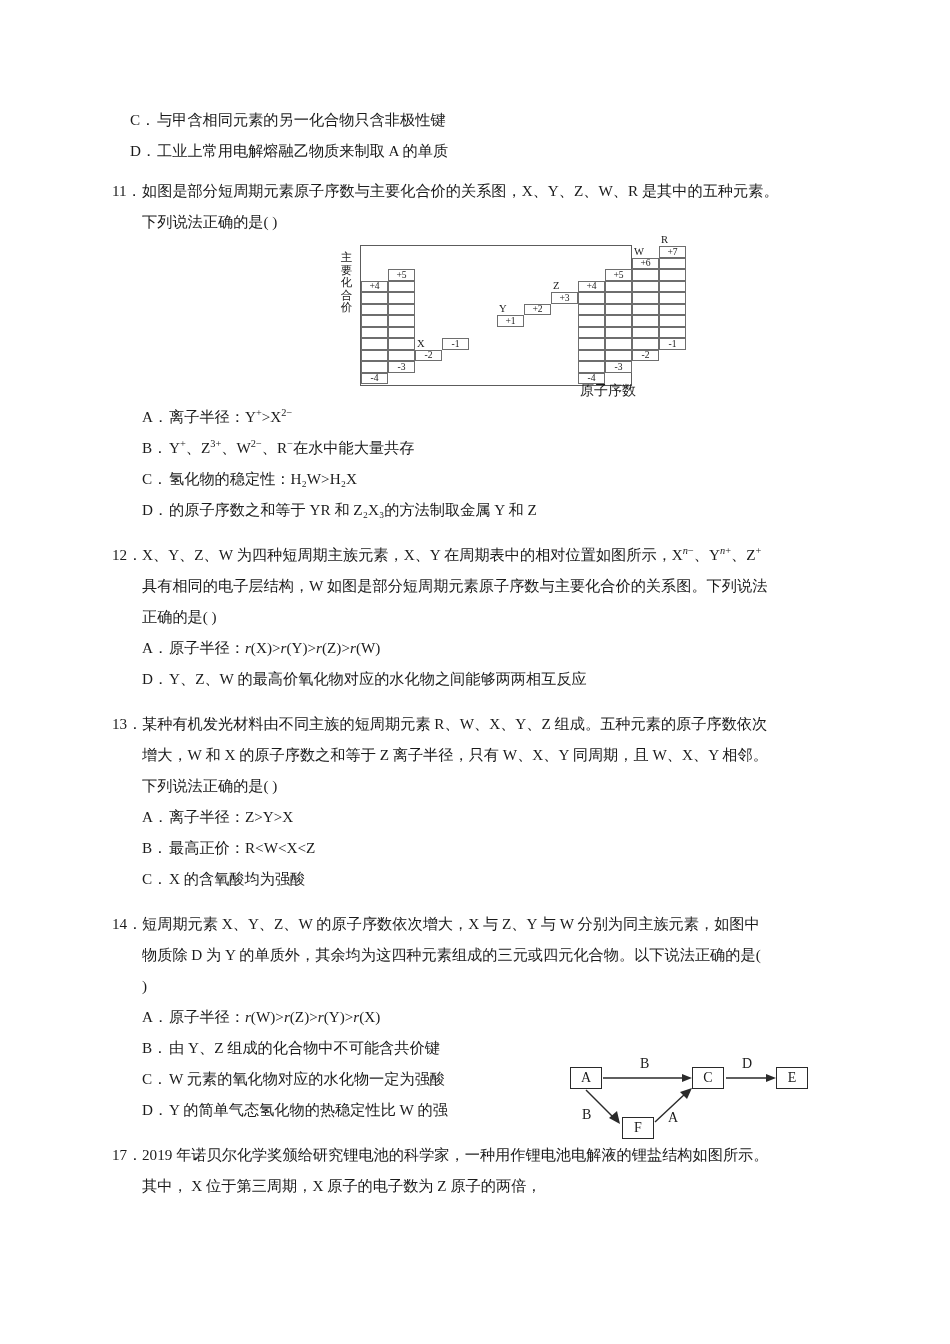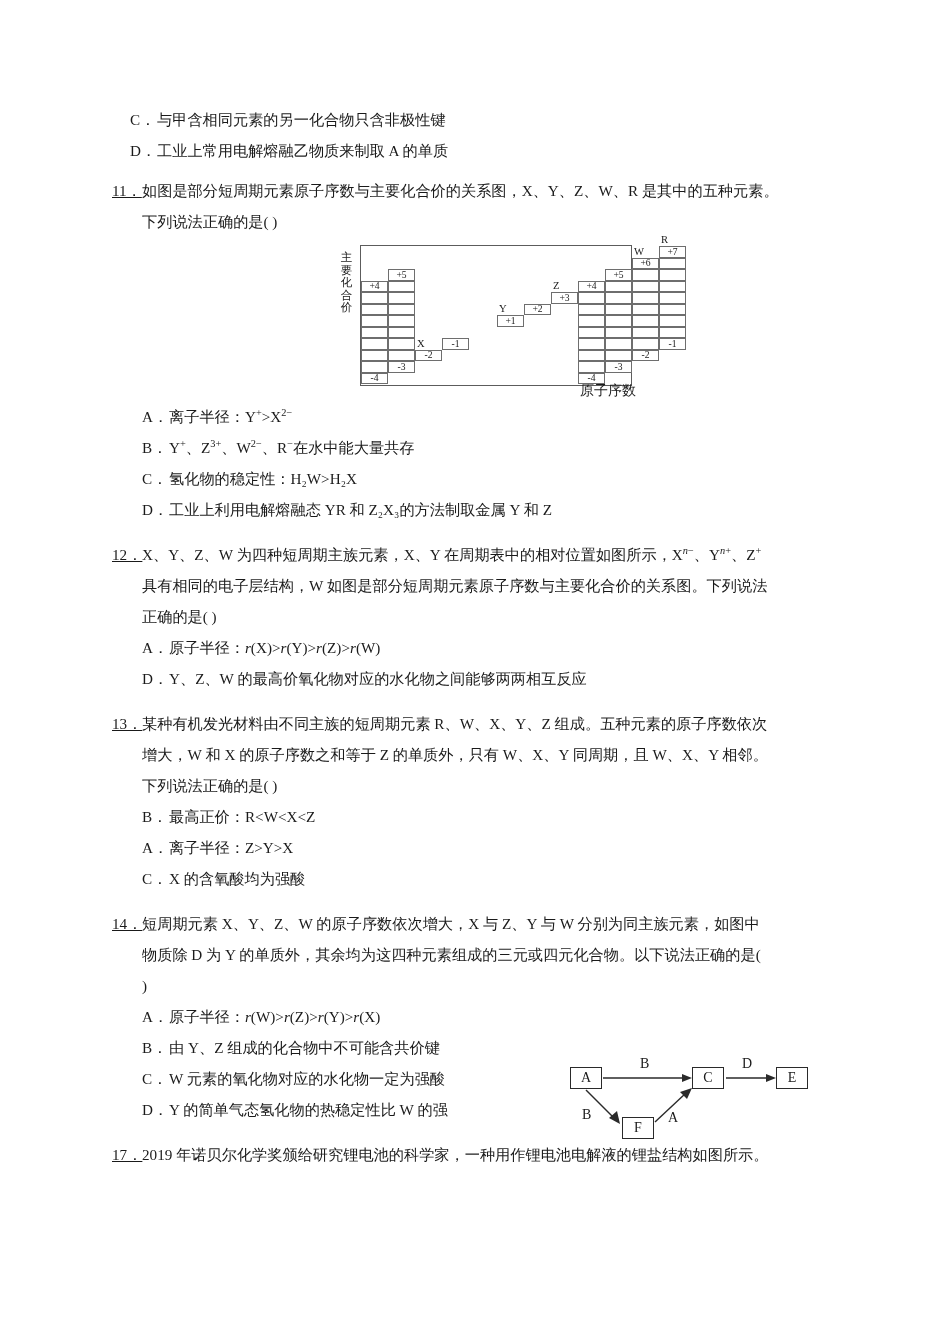--- a/index.html
+++ b/index.html
@@ -36,21 +36,20 @@
     line-height: 31px;
   }
   .qline {
     display: block;
     white-space: nowrap;
   }
   .num {
     display: inline-block;
     width: 30px;
     text-align: left;
-    text-decoration: underline;
   }
   .indent {
     display: inline-block;
     width: 30px;
   }
   .opt {
     font-size: 15.2px;
     line-height: 31px;
     white-space: nowrap;
     padding-left: 30px;
@@ -250,49 +249,49 @@
     <div class="opt">
       <span class="lbl">A．</span><span>离子半径：Y<sup>+</sup>&gt;X<sup>2−</sup></span>
     </div>
     <div class="opt">
       <span class="lbl">B．</span><span>Y<sup>+</sup>、Z<sup>3+</sup>、W<sup>2−</sup>、R<sup>−</sup>在水中能大量共存</span>
     </div>
     <div class="opt">
       <span class="lbl">C．</span><span>氢化物的稳定性：H₂W&gt;H₂X</span>
     </div>
     <div class="opt">
-      <span class="lbl">D．</span><span>工业上利用电解熔融态 YR 和 Z₂X₃的方法制取金属 Y 和 Z</span>
+      <span class="lbl">D．</span><span>的原子序数之和等于 YR 和 Z₂X₃的方法制取金属 Y 和 Z</span>
     </div>
 
     <div class="blk-gap"></div>
 
     <div class="q">
       <span class="qline"><span class="num">12．</span><span>X、Y、Z、W 为四种短周期主族元素，X、Y 在周期表中的相对位置如图所示，X<sup><i>n</i>−</sup>、Y<sup><i>n</i>+</sup>、Z<sup>+</sup></span></span>
       <span class="qline"><span class="indent"></span><span>具有相同的电子层结构，W 如图是部分短周期元素原子序数与主要化合价的关系图。下列说法</span></span>
       <span class="qline"><span class="indent"></span><span>正确的是(        )</span></span>
     </div>
     <div class="opt">
       <span class="lbl">A．</span><span>原子半径：<i>r</i>(X)&gt;<i>r</i>(Y)&gt;<i>r</i>(Z)&gt;<i>r</i>(W)</span>
     </div>
     <div class="opt">
       <span class="lbl">D．</span><span>Y、Z、W 的最高价氧化物对应的水化物之间能够两两相互反应</span>
     </div>
 
     <div class="blk-gap"></div>
 
     <div class="q">
       <span class="qline"><span class="num">13．</span><span>某种有机发光材料由不同主族的短周期元素 R、W、X、Y、Z 组成。五种元素的原子序数依次</span></span>
-      <span class="qline"><span class="indent"></span><span>增大，W 和 X 的原子序数之和等于 Z 的单质外，只有 W、X、Y 同周期，且 W、X、Y 相邻。</span></span>
+      <span class="qline"><span class="indent"></span><span>增大，W 和 X 的原子序数之和等于 Z 离子半径，只有 W、X、Y 同周期，且 W、X、Y 相邻。</span></span>
       <span class="qline"><span class="indent"></span><span>下列说法正确的是(        )</span></span>
     </div>
     <div class="opt">
+      <span class="lbl">A．</span><span>离子半径：Z&gt;Y&gt;X</span>
+    </div>
+    <div class="opt">
       <span class="lbl">B．</span><span>最高正价：R&lt;W&lt;X&lt;Z</span>
-    </div>
-    <div class="opt">
-      <span class="lbl">A．</span><span>离子半径：Z&gt;Y&gt;X</span>
     </div>
     <div class="opt">
       <span class="lbl">C．</span><span>X 的含氧酸均为强酸</span>
     </div>
 
     <div class="blk-gap"></div>
 
     <div class="q">
       <span class="qline"><span class="num">14．</span><span>短周期元素 X、Y、Z、W 的原子序数依次增大，X 与 Z、Y 与 W 分别为同主族元素，如图中</span></span>
       <span class="qline"><span class="indent"></span><span>物质除 D 为 Y 的单质外，其余均为这四种元素组成的三元或四元化合物。以下说法正确的是(</span></span>
@@ -308,20 +307,21 @@
       <span class="lbl">C．</span><span>W 元素的氧化物对应的水化物一定为强酸</span>
     </div>
     <div class="opt">
       <span class="lbl">D．</span><span>Y 的简单气态氢化物的热稳定性比 W 的强</span>
     </div>
 
     <div class="blk-gap"></div>
 
     <div class="q">
       <span class="qline"><span class="num">17．</span><span>2019 年诺贝尔化学奖颁给研究锂电池的科学家，一种用作锂电池电解液的锂盐结构如图所示。</span></span>
+      <span class="qline"><span class="indent"></span><span>其中，  X 位于第三周期，X 原子的电子数为 Z 原子的两倍，</span></span>
     </div>
 
   </div>
 
   <div class="flow-wrap">
     <svg width="250" height="100" viewBox="0 0 250 100">
 
       <line x1="47" y1="22" x2="128" y2="22" stroke="#2a2a2a" stroke-width="1.4"></line>
       <polygon points="136,22 126,18 126,26" fill="#2a2a2a"></polygon>
 

